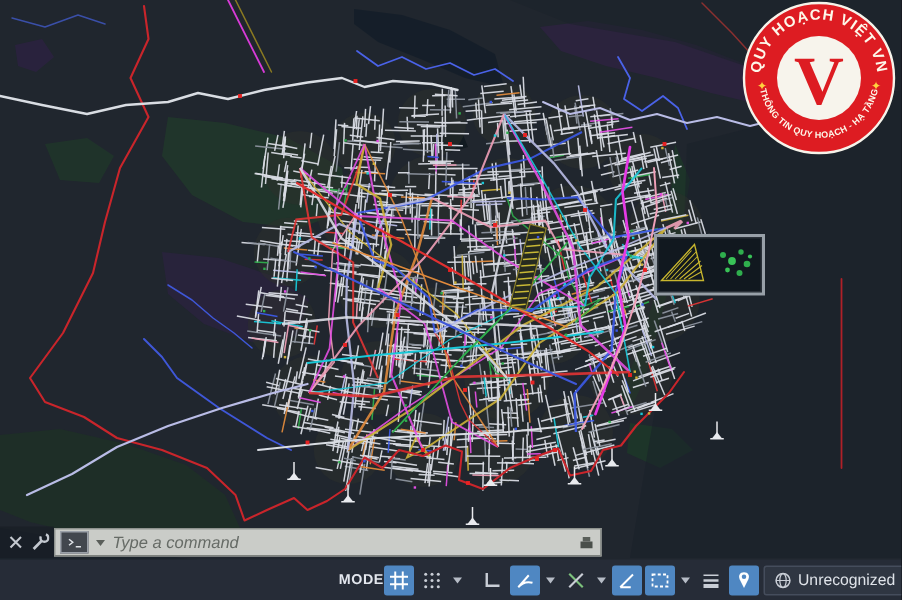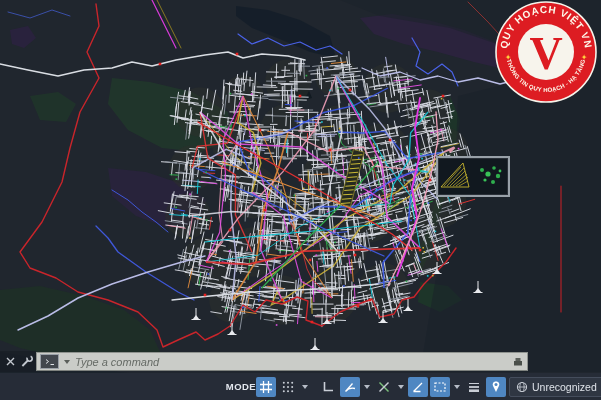--- a/index.html
+++ b/index.html
@@ -4,21 +4,21 @@
 <style>
   html,body{margin:0;padding:0;background:#10151b;}
   #app{position:relative;width:601px;height:400px;overflow:hidden;background:#20262e;font-family:"Liberation Sans",sans-serif;}
   #map{position:absolute;left:0;top:0;}
   
   .vpanel{position:absolute;left:436px;top:156px;width:70px;height:37px;background:#11181f;
           border:2px solid #98a0a8;box-shadow:inset 0 0 0 1px #2a3038;}
   
   .logo{position:absolute;left:490px;top:-2px;}
   
-  .cmdbar{position:absolute;left:0;top:351px;width:528px;height:21px;display:flex;align-items:center;z-index:5;}
+  .cmdbar{position:absolute;left:0;top:351px;width:401px;height:21px;display:flex;align-items:center;z-index:5;}
   .cmd-left{display:flex;align-items:center;gap:2px;padding:0 3px;height:100%;background:rgba(22,27,34,.55);}
   .cmd-icon{width:14px;height:14px;display:flex;align-items:center;justify-content:center;cursor:pointer;}
   .cmd-input-wrap{flex:1;height:17px;background:#caccc8;border:1px solid #8f938f;border-bottom-color:#7e827e;
                   display:flex;align-items:center;padding:0 3px;}
   .cmd-prompt{width:17px;height:13px;background:#42474e;border:1px solid #9aa0a8;display:flex;align-items:center;justify-content:center;margin-right:2px;cursor:pointer;}
   .cmd-input{flex:1;border:none;background:transparent;font:italic 11px "Liberation Sans",sans-serif;color:#3d413d;outline:none;padding:0 2px;}
   .cmd-input::placeholder{color:#666b66;font-style:italic;}
   .cmd-tool{width:12px;height:12px;margin-left:2px;}
   
   .sb{position:absolute;left:0;bottom:0;width:601px;height:27px;background:#262c37;display:flex;align-items:center;z-index:6;}

